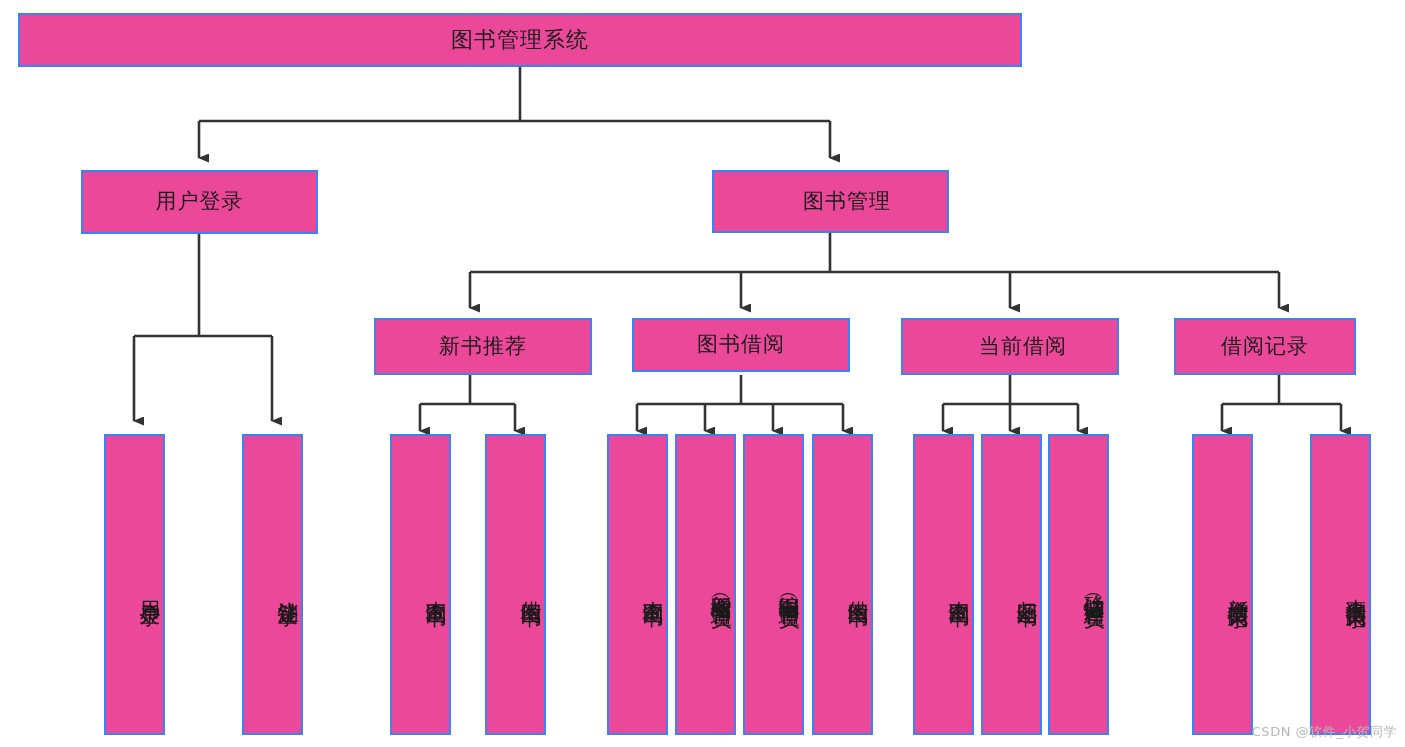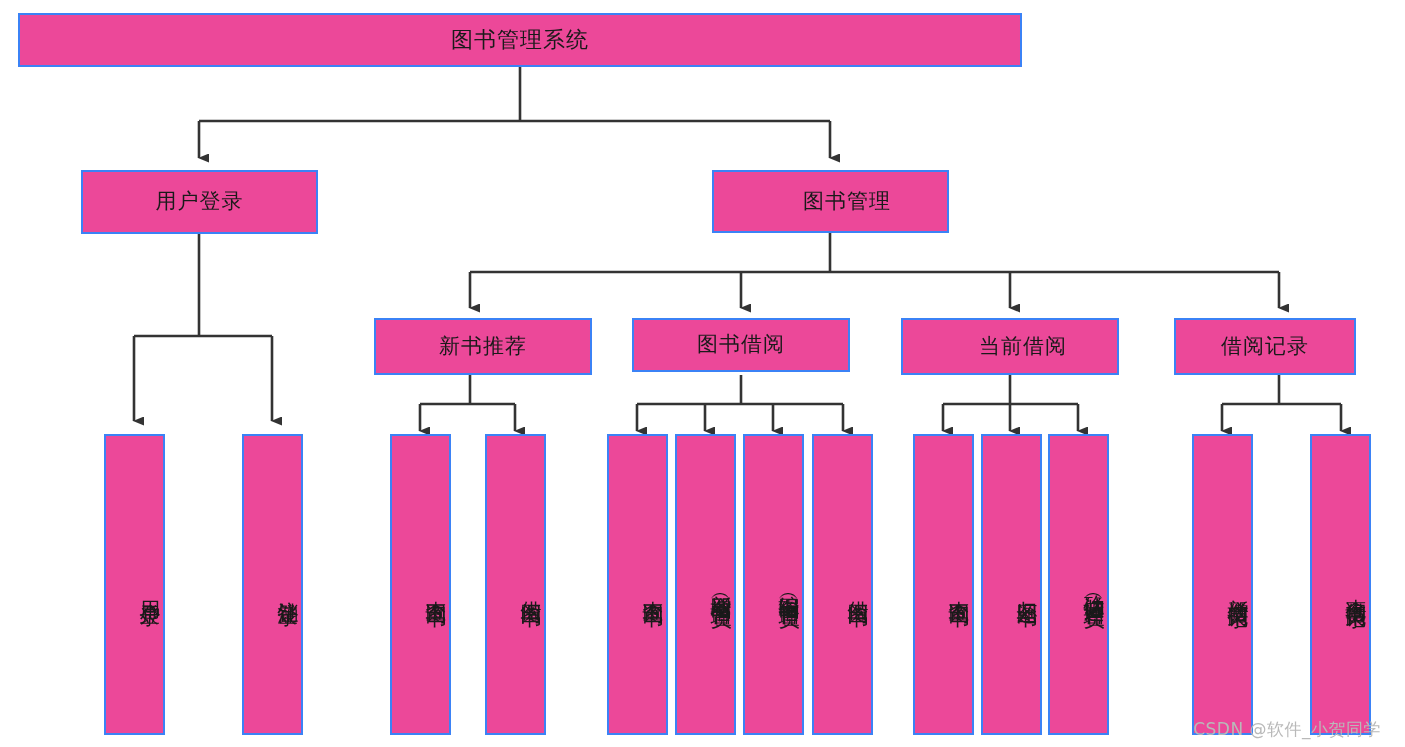--- a/index.html
+++ b/index.html
@@ -55,23 +55,23 @@
     white-space: nowrap;
   }
   .node.vert.top-aligned {
     padding-top: 4px;
   }
   #root-node {
     font-size: 22px;
   }
   #watermark {
     position: absolute;
-    right: 24px;
+    right: 8px;
     bottom: 6px;
-    font-size: 17px;
+    font-size: 13px;
     color: #b9b9b9;
     letter-spacing: 0.5px;
     white-space: nowrap;
     user-select: none;
     margin-left: 45px;
   }
 </style>
 </head>
 <body>
 

